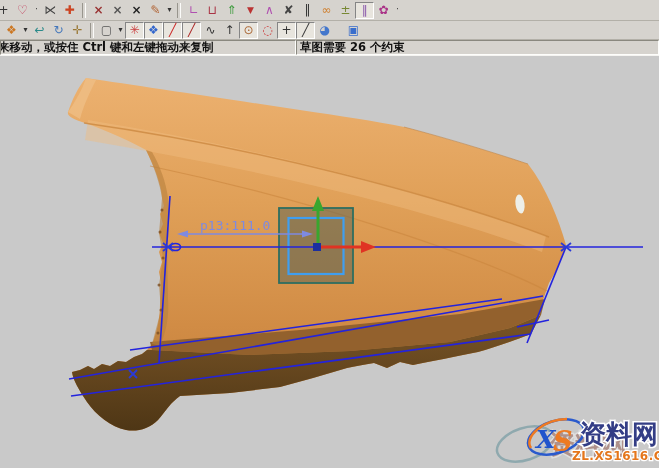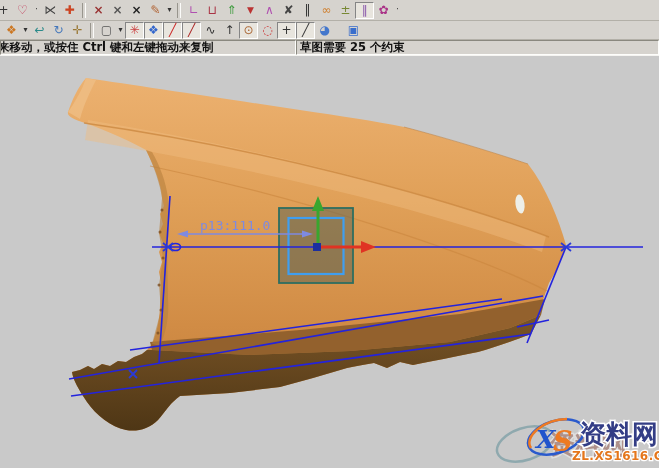--- a/index.html
+++ b/index.html
@@ -120,21 +120,21 @@
   <span class="tbtn pressed" style="color:#333">╱</span>
   <span class="tbtn" style="color:#4477cc">◕</span>
   <span class="tbtn" style="color:#3a6ecc;margin-left:10px">▣</span>
 </div>
 
 <div class="status">
   <div class="spanel left">
     <span>来移动，或按住 Ctrl 键和左键拖动来复制</span>
   </div>
   <div class="spanel right">
-    <span>草图需要 25 个约束</span>
+    <span>草图需要 26 个约束</span>
   </div>
 </div>
 
 <div class="canvas">
 <svg width="659" height="412" viewBox="0 56 659 412">
   <defs>
     <linearGradient id="bodyGrad" x1="0" y1="0" x2="0" y2="1">
       <stop offset="0" stop-color="#ecb170"></stop>
       <stop offset="0.35" stop-color="#e0a058"></stop>
       <stop offset="0.7" stop-color="#d18c45"></stop>

